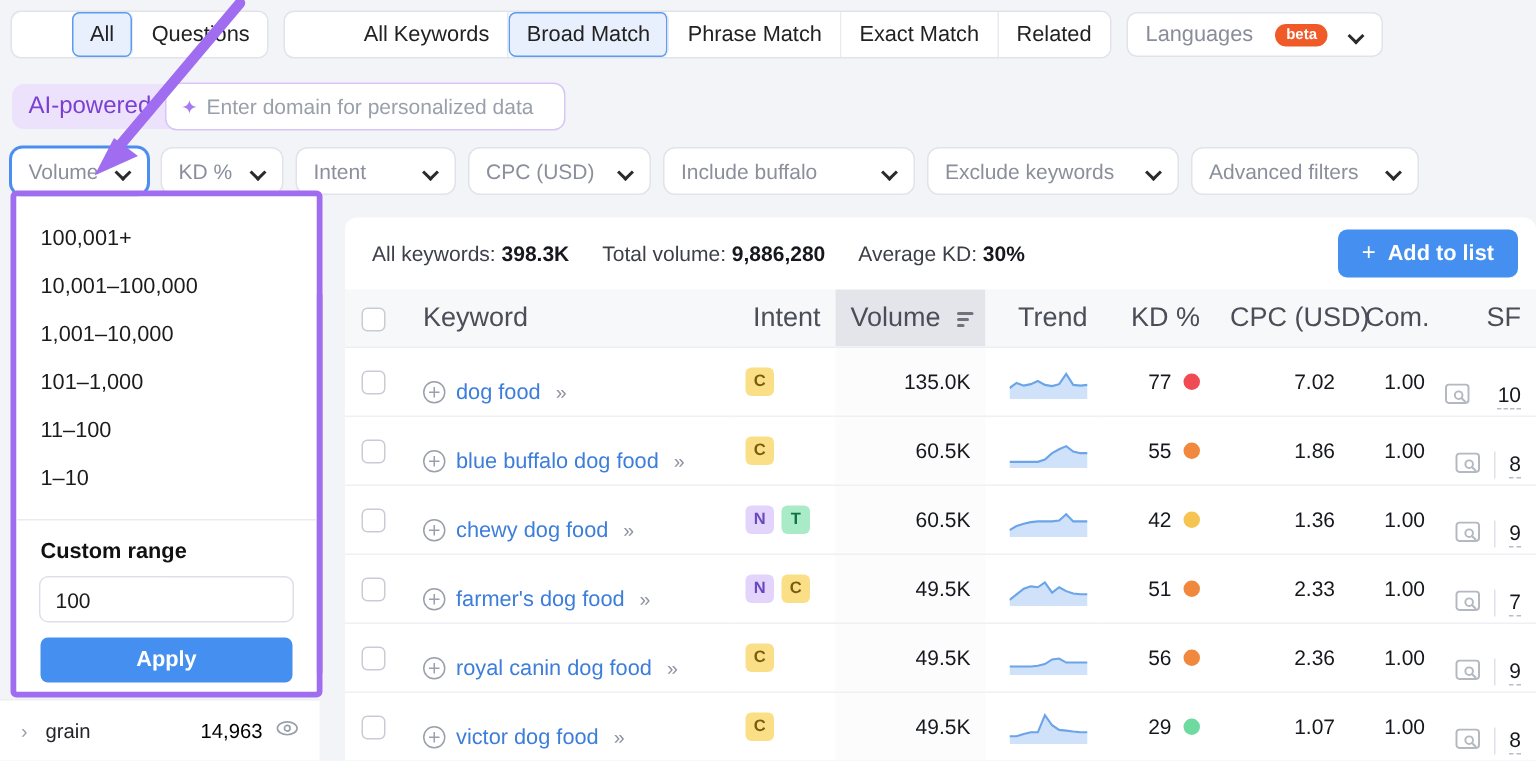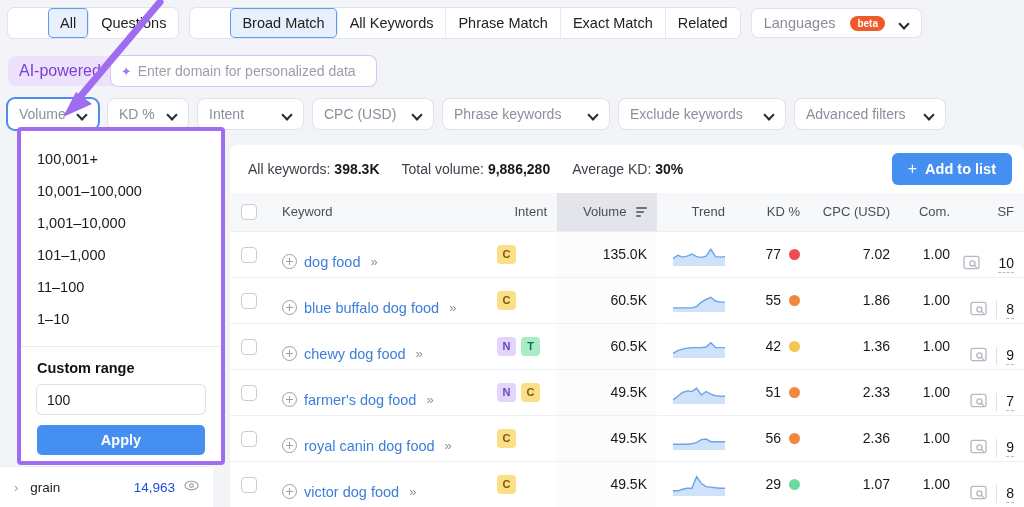--- a/index.html
+++ b/index.html
@@ -59,21 +59,21 @@
   .fbtn {
     display: flex; align-items: center; justify-content: space-between; gap: 12px;
     background: #fff; border-radius: 7px; box-shadow: 0 0 0 1px #e1e3ea;
     height: 30px; padding: 0 11px; font-size: 14px; color: #8a8f9b; cursor: pointer;
     white-space: nowrap;
   }
   .fbtn.sel { box-shadow: 0 0 0 2px #4b8ef0; }
 
   
   .vol-outline {
-    position: absolute; left: 17px; top: 127px; width: 208px; height: 338px;
+    position: absolute; left: 7px; top: 127px; width: 208px; height: 338px;
     border: 4px solid #a06cf0; border-radius: 4px; z-index: 30;
   }
   .vol-panel {
     position: absolute; left: 0; top: 0; right: 0; bottom: 0;
     background: #fff; overflow: hidden;
   }
   .vol-list { padding: 12px 0 4px 0; }
   .vol-item {
     font-size: 14.5px; color: #1b1b1d; padding: 7px 16px; cursor: pointer; line-height: 18px;
   }
@@ -100,21 +100,21 @@
     background: #9aa0a8; border-radius: 3px; z-index: 5;
   }
 
   
   .grain-row {
     position: absolute; left: 0; top: 466px; width: 213px; height: 41px;
     background: #fff; display: flex; align-items: center; padding: 0 14px 0 14px;
     font-size: 13.5px; color: #24242a; z-index: 10; border-top: 1px solid #eceef2;
   }
   .grain-caret { color: #9aa0ab; font-size: 13px; margin-right: 12px; }
-  .grain-num { margin-left: auto; color: #1d4ed8; font-size: 13.5px; }
+  .grain-num { margin-left: auto; color: #000000; font-size: 13.5px; }
   .eye { margin-left: 9px; color: #9aa0ab; }
 
   
   .card {
     position: absolute; left: 230px; top: 145px; right: 0; bottom: 0;
     background: #fff; border-top-left-radius: 8px; border-top-right-radius: 8px;
     overflow: hidden;
   }
   .summary {
     display: flex; align-items: center; height: 48px; padding: 0 12px 0 18px; gap: 22px;
@@ -124,21 +124,21 @@
   .addlist {
     margin-left: auto; display: flex; align-items: center; gap: 8px;
     background: #458ff0; color: #fff; border: none; border-radius: 6px;
     height: 32px; padding: 0 16px; font-size: 14.5px; font-weight: bold;
     cursor: pointer; font-family: "Liberation Sans", sans-serif;
   }
   .plus { font-size: 16px; font-weight: normal; line-height: 1; }
 
   table { width: 100%; border-collapse: collapse; table-layout: fixed; }
   thead th {
-    background: #f7f8fa; font-size: 13px; font-weight: normal; color: #4a4e58;
+    background: #f7f8fa; font-size: 18px; font-weight: normal; color: #4a4e58;
     height: 38px; padding: 0 10px; text-align: right; white-space: nowrap;
     border-bottom: 1px solid #eceef2;
   }
   thead th.volcol { background: #e3e5ea; }
   thead th.kw { text-align: left; padding-left: 14px; }
   thead th.cbx { width: 38px; text-align: center; padding: 0; }
   .sortic { display: inline-block; margin-left: 6px; vertical-align: -1px; }
   .sortic i { display: block; height: 2px; background: #6d727c; border-radius: 1px; margin-bottom: 2px; }
   .sortic i:nth-child(1) { width: 11px; }
   .sortic i:nth-child(2) { width: 8px; }
@@ -196,22 +196,22 @@
 <body>
 
 <div id="root">
 
   <div class="tabbar">
     <div class="seg">
       <div class="tab active">All</div>
       <div class="tab">Questions</div>
     </div>
     <div class="seg">
+      <div class="tab">All Keywords</div>
       <div class="tab active">Broad Match</div>
-      <div class="tab">All Keywords</div>
       <div class="tab">Phrase Match</div>
       <div class="tab">Exact Match</div>
       <div class="tab">Related</div>
     </div>
     <div class="lang-btn">
       <span>Languages</span>
       <span class="beta">beta</span>
       <span class="chev"></span>
     </div>
   </div>
@@ -235,21 +235,21 @@
     </div>
     <div class="fbtn" style="width:105px">
       <span>Intent</span>
       <span class="chev"></span>
     </div>
     <div class="fbtn" style="width:120px">
       <span>CPC (USD)</span>
       <span class="chev"></span>
     </div>
     <div class="fbtn" style="width:166px">
-      <span>Phrase keywords</span>
+      <span>Include buffalo</span>
       <span class="chev"></span>
     </div>
     <div class="fbtn" style="width:166px">
       <span>Exclude keywords</span>
       <span class="chev"></span>
     </div>
     <div class="fbtn" style="width:150px">
       <span>Advanced filters</span>
       <span class="chev"></span>
     </div>

